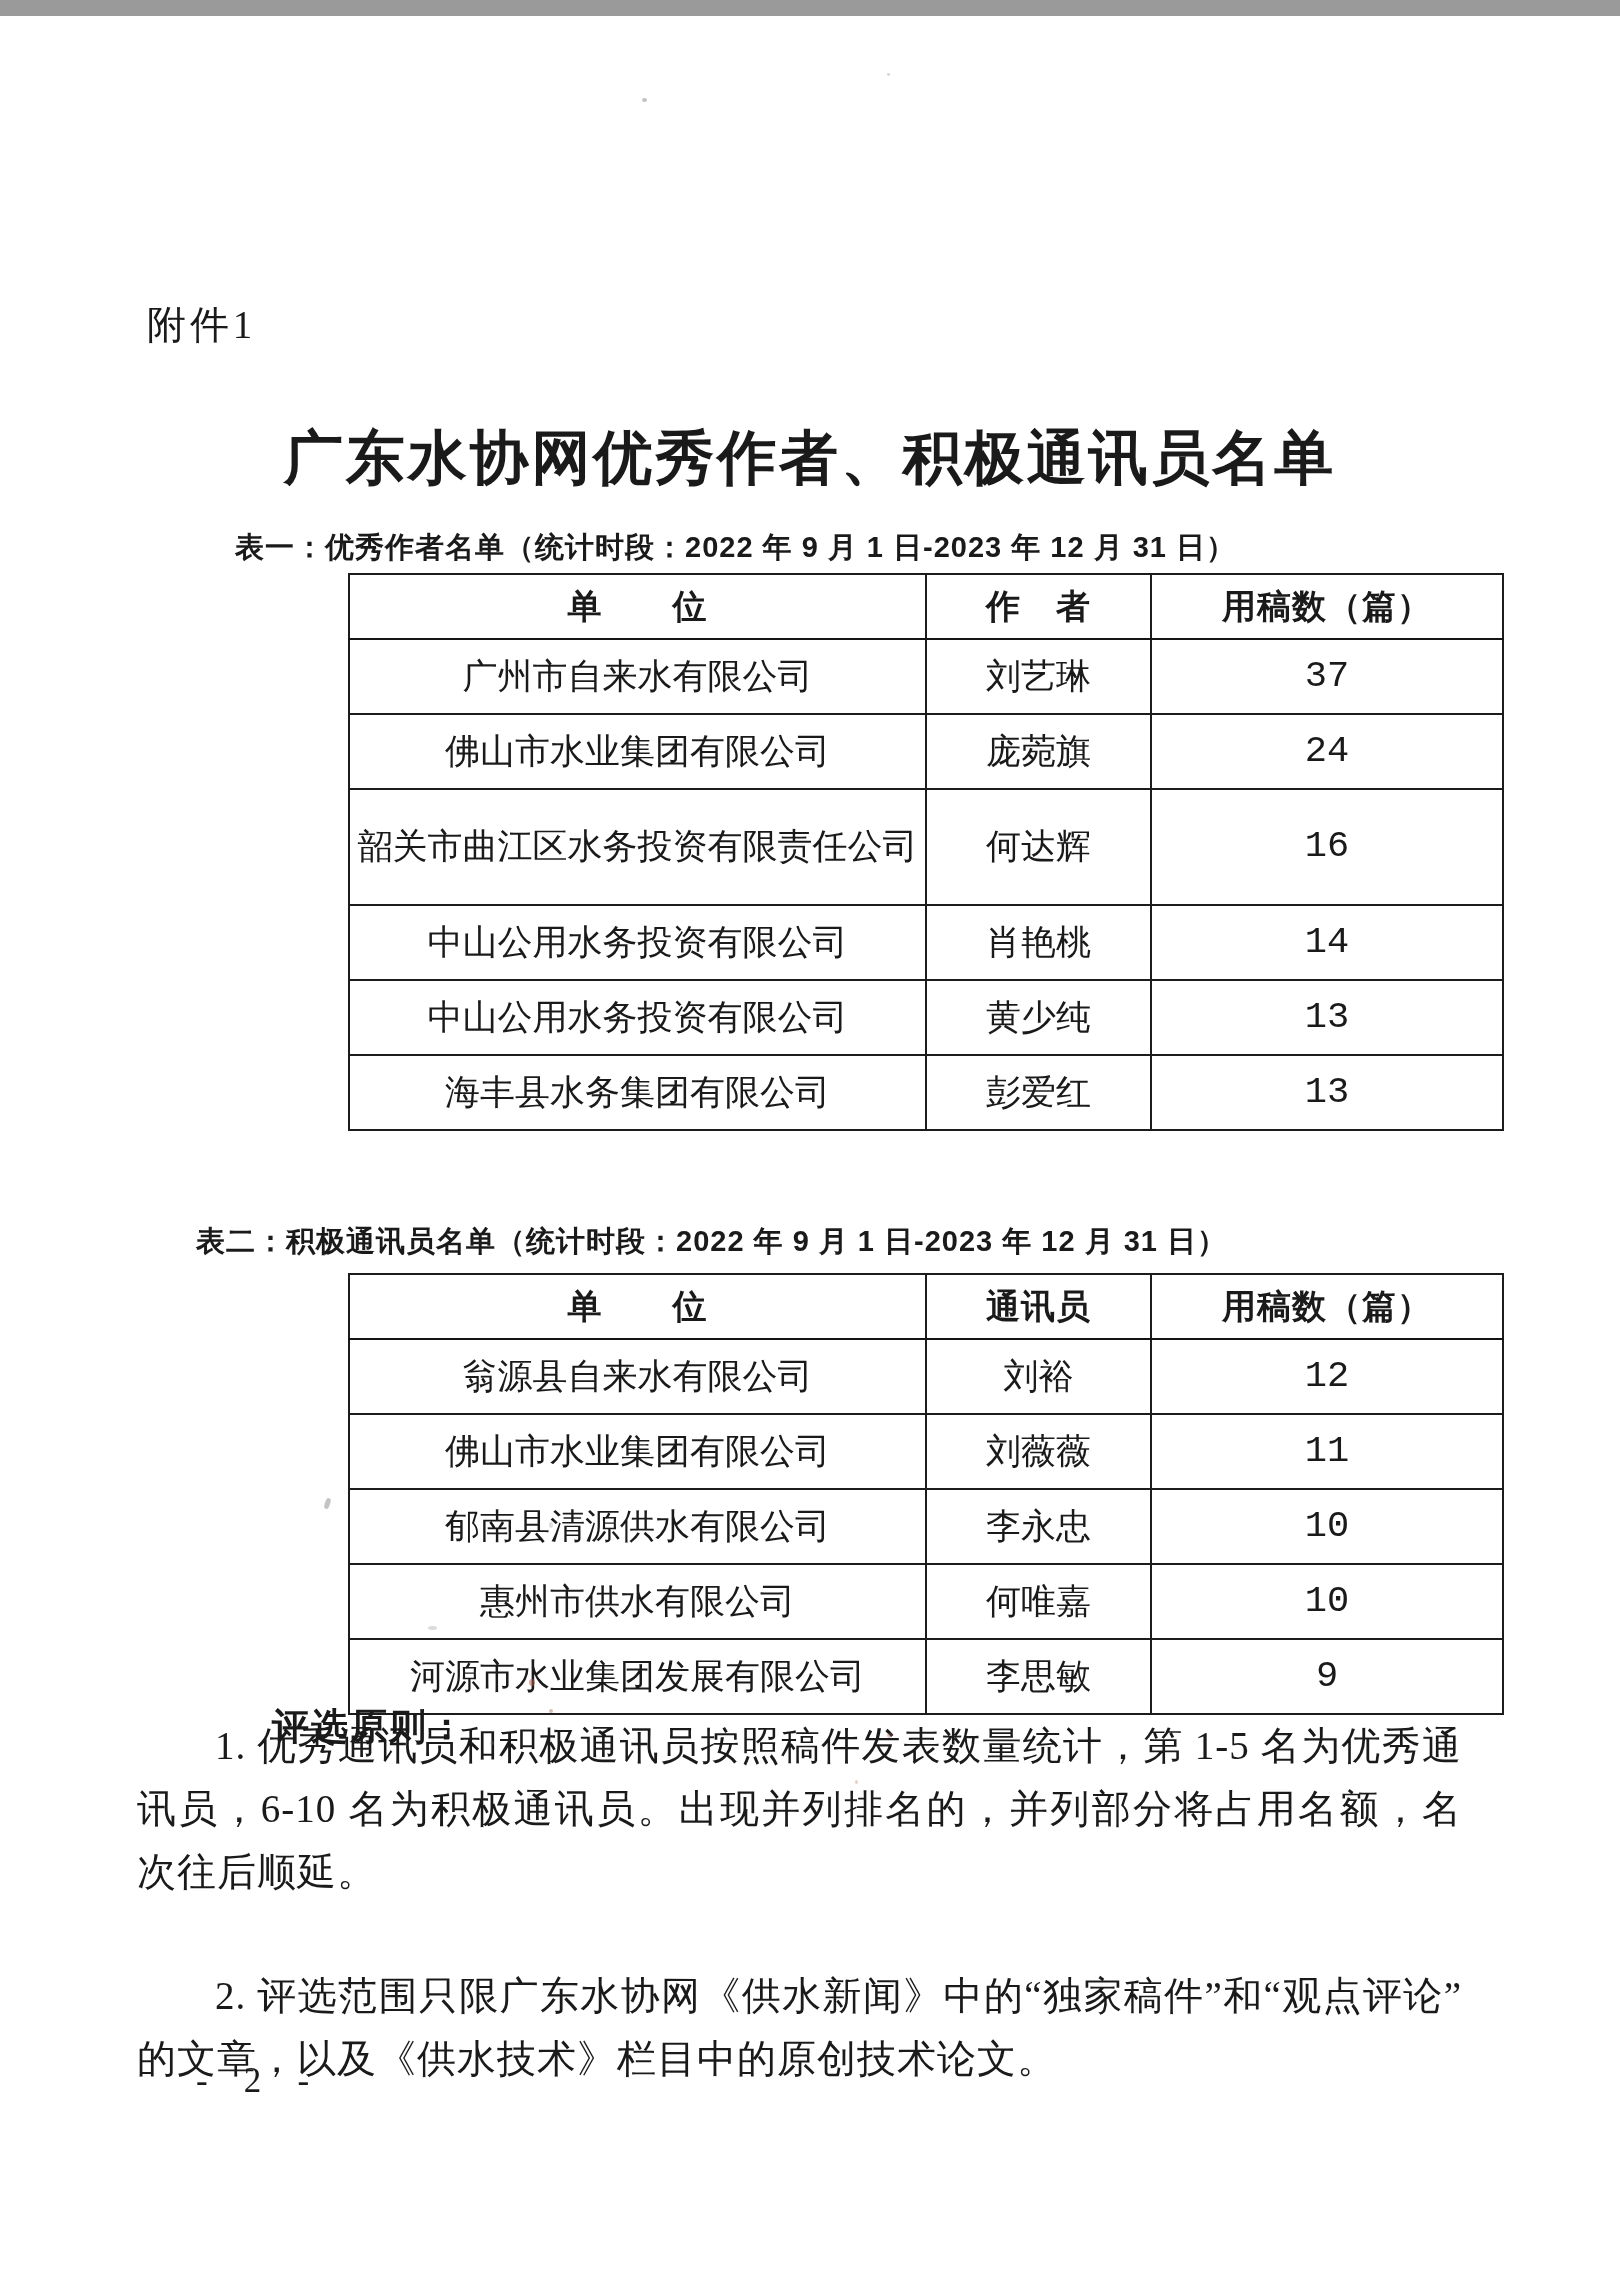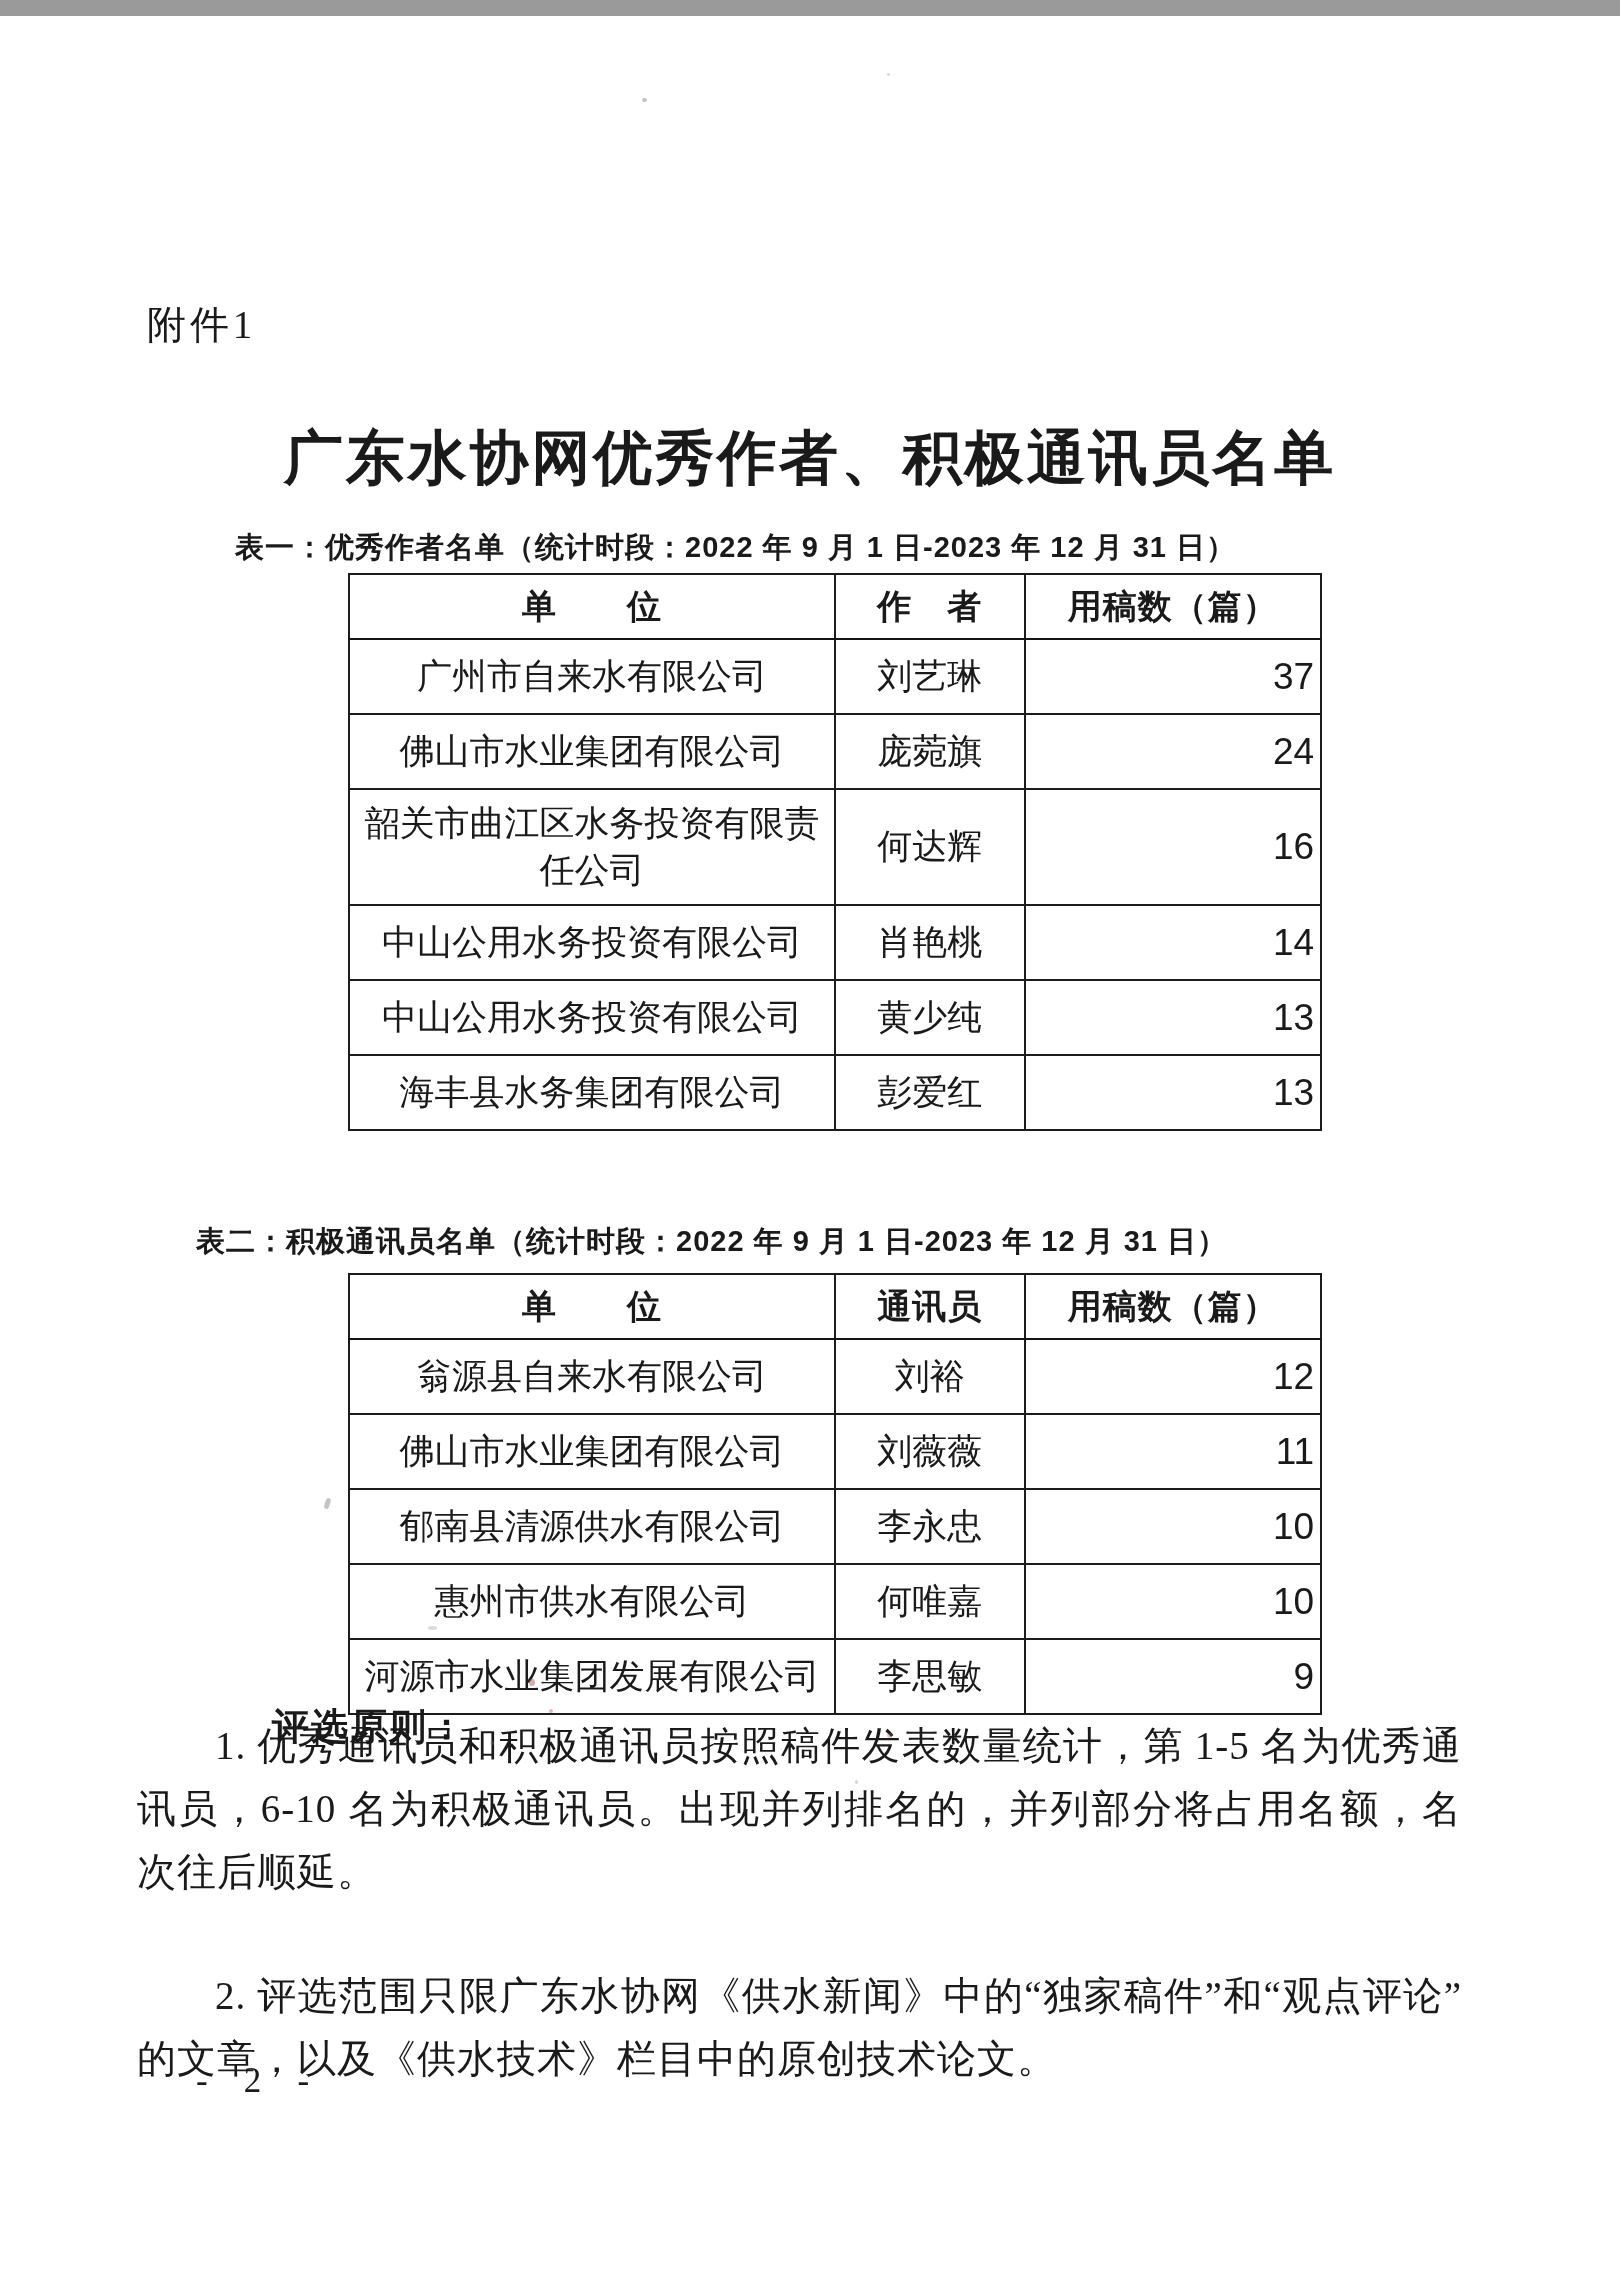--- a/index.html
+++ b/index.html
@@ -27,21 +27,21 @@
     position:absolute;
     font-size:29px;font-weight:bold;white-space:nowrap;
     font-family:"Liberation Sans","DejaVu Sans",sans-serif;
     letter-spacing:1px;
   }
   .caption-1{left:235px;top:512px;}
   .caption-2{left:196px;top:1206px;}
 
   
   table.doc-table{
-    position:absolute;left:348px;width:974px;
+    position:absolute;left:348px;width:1156px;
     border-collapse:collapse;table-layout:fixed;
     background:#fff;
     border:2.9px solid #141414;
   }
   .table-1{top:557px;}
   .table-2{top:1257px;}
   col.c-unit{width:50%;}
   col.c-person{width:19.5%;}
   col.c-count{width:30.5%;}
   .doc-table th,.doc-table td{
@@ -57,22 +57,21 @@
   }
   .doc-table td{
     height:69px;
     font-size:35px;
     line-height:1.35;
     border-radius:30px;
   }
   .table-1 tr.tall td{height:110px;}
   .doc-table td.count-cell{
     font-size:37px;
-    font-family:Liberation Sans, sans-serif;
-    text-align:right;
+    font-family:Liberation Mono, monospace;
   }
 
   
   .principles-heading{
     position:absolute;left:272px;top:1686px;
     font-size:37px;font-weight:bold;
     font-family:"Liberation Sans","DejaVu Sans",sans-serif;
     letter-spacing:2px;
   }
   .principle-para{

